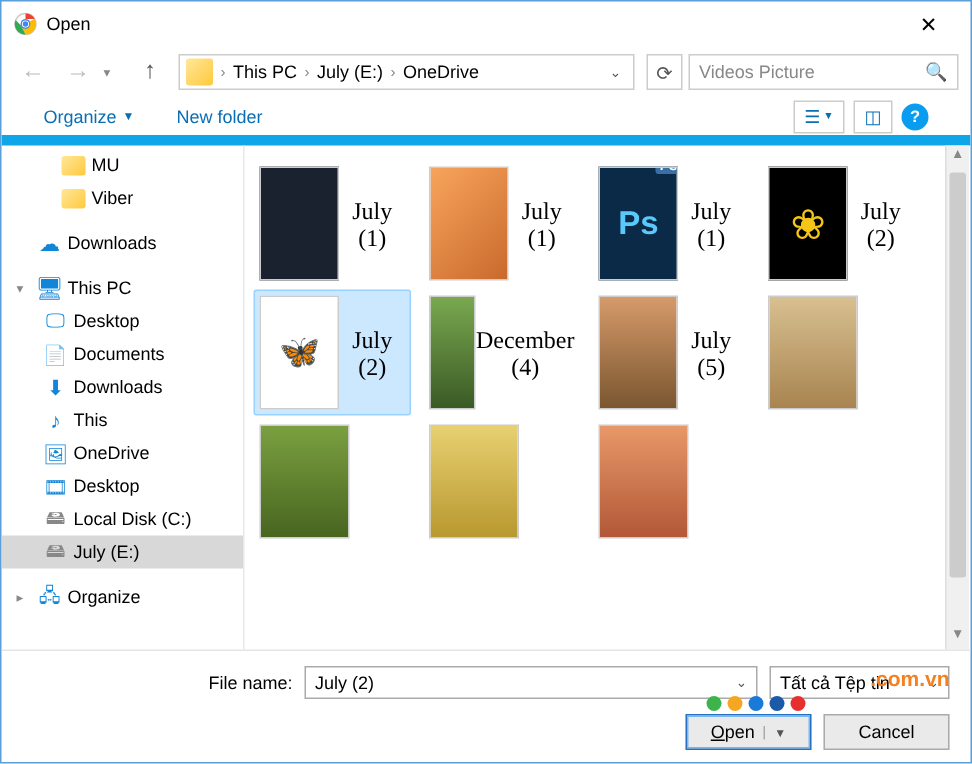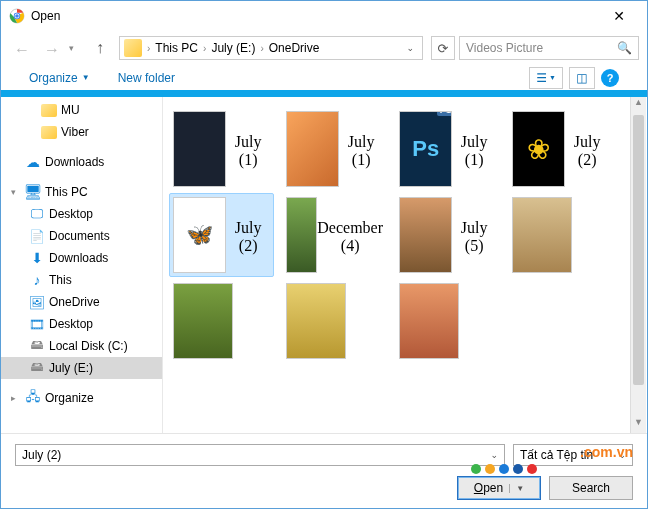--- a/index.html
+++ b/index.html
@@ -292,35 +292,36 @@
 </div>
 
 <div class="scrollbar">
   <div class="arrow-sb up">▲</div>
   <div class="thumb-sb"></div>
   <div class="arrow-sb down">▼</div>
 </div>
 
 <div class="bottom">
   <div class="file-row">
+    <div class="file-label">File name:</div>
     <div class="file-input">
       <span>July (2)</span>
       <span class="drop">⌄</span>
     </div>
     <div class="type-select">
       <span>Tất cả Tệp tin</span>
       <span class="drop">⌄</span>
     </div>
   </div>
   <div class="btn-row">
     <div class="btn default">
       <span><u>O</u><span>pen</span></span>
       <span class="splitdrop">▼</span>
     </div>
-    <div class="btn">Search</div>
+    <div class="btn">Cancel</div>
   </div>
   <div class="watermark">
       <span class="dotvn">.com.vn</span>
   </div>
   <div class="dots">
     <span class="dot d1"></span>
       <span class="dot d2"></span>
       <span class="dot d3"></span>
       <span class="dot d4"></span>
       <span class="dot d5"></span>

